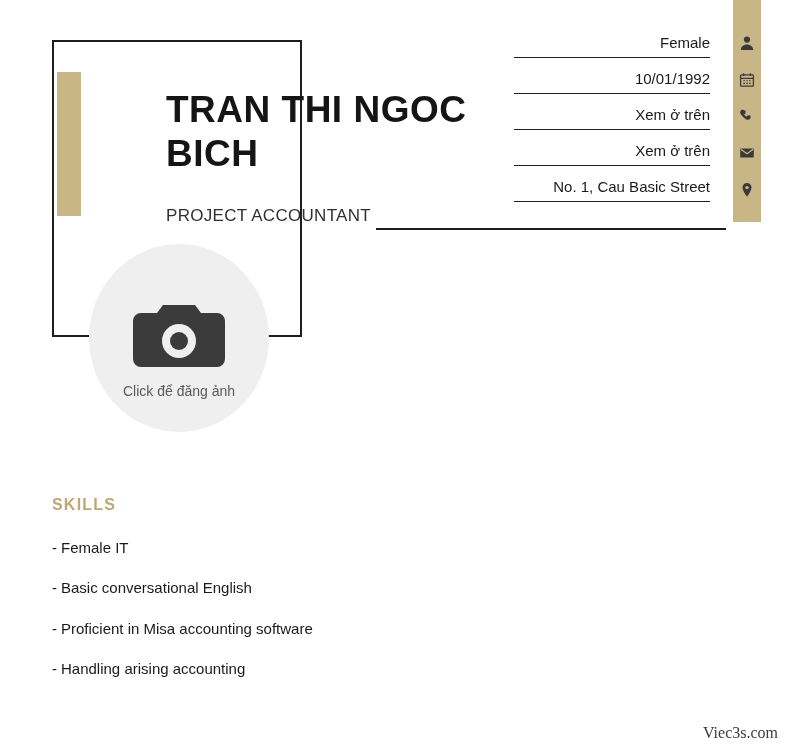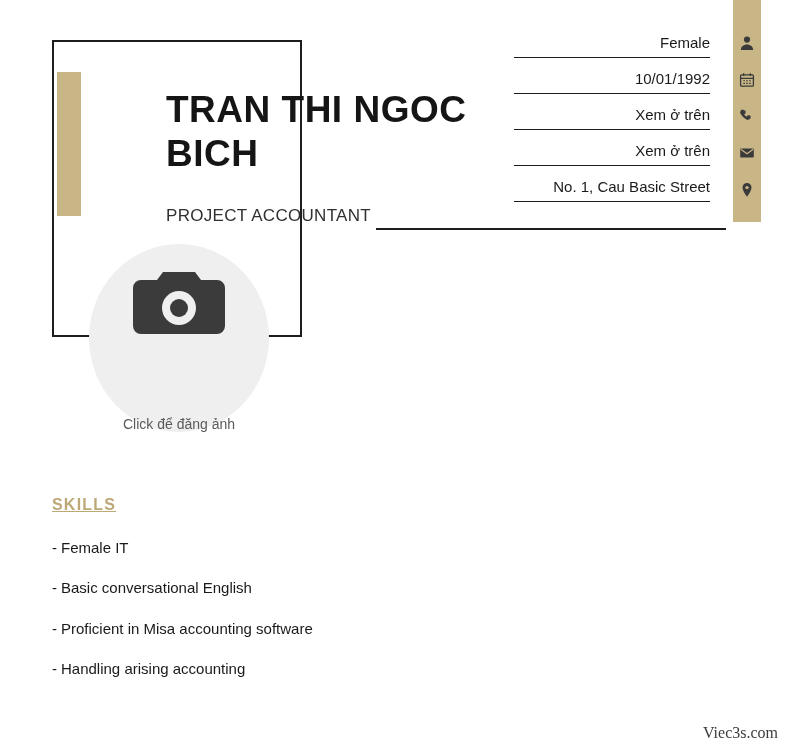--- a/index.html
+++ b/index.html
@@ -149,21 +149,21 @@
     position: absolute;
     left: 89px;
     top: 244px;
     width: 180px;
     height: 188px;
     border-radius: 50%;
     background: #efefef;
     display: flex;
     flex-direction: column;
     align-items: center;
-    justify-content: space-between;
+    justify-content: center;
   }
   .camera {
     width: 100px;
     height: 74px;
     position: relative;
     margin-top: 22px;
   }
   .camera svg { display: block; }
   .photo-label {
     font-size: 14px;
@@ -177,21 +177,20 @@
     left: 52px;
     top: 496px;
     width: 330px;
   }
   .skills-title {
     font-size: 16px;
     font-weight: bold;
     color: #bda877;
     letter-spacing: 1.2px;
     margin: 0 0 22px 0;
-    text-decoration: underline;
   }
   .skill-item {
     font-size: 15px;
     color: #1a1a1a;
     margin-bottom: 17px;
     line-height: 1.55;
     text-align: justify;
     padding-left: 9px;
     position: relative;
   }

